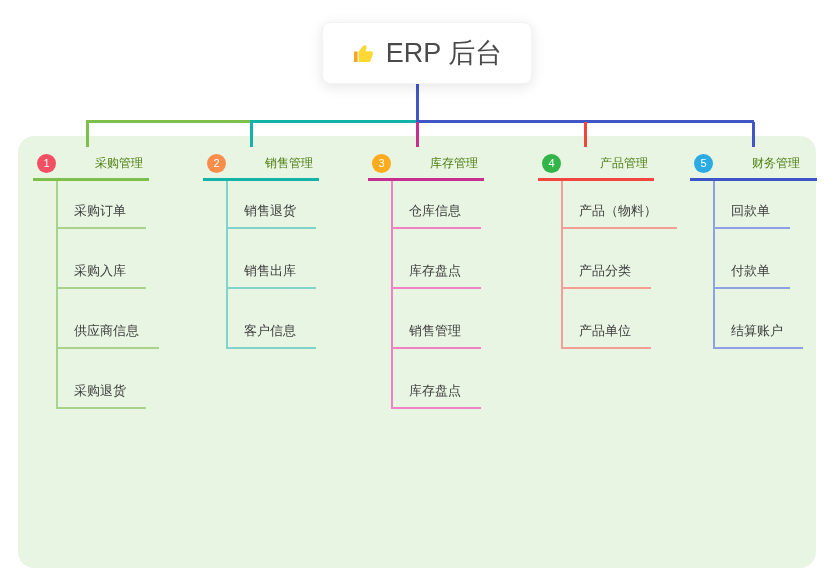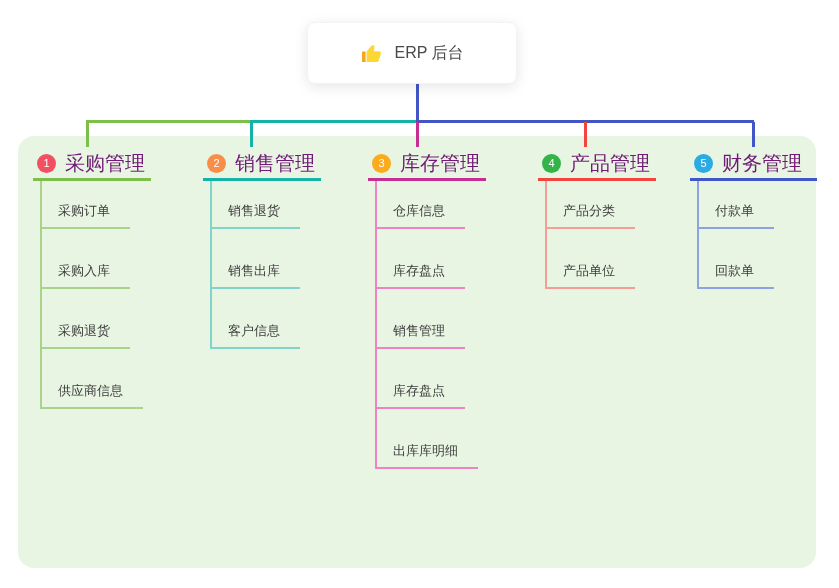--- a/index.html
+++ b/index.html
@@ -2,25 +2,25 @@
 <html><head>
 <meta charset="utf-8">
 <style>
   html,body{margin:0;padding:0;background:#fff;}
   .stage{
     position:relative;width:839px;height:588px;background:#ffffff;overflow:hidden;
     font-family:"Liberation Sans","DejaVu Sans",sans-serif;color:#3d3d3d;
   }
   
   .root-card{
-    position:absolute;left:307px;top:22px;width:208px;height:60px;
+    position:absolute;left:322px;top:22px;width:208px;height:60px;
     background:#ffffff;border-radius:8px;border:1px solid #f3f3f3;
     box-shadow:0 3px 14px rgba(0,0,0,.10);
     display:flex;align-items:center;justify-content:center;gap:10px;
-    font-size:16px;color:#4a4a4a;z-index:3;
+    font-size:27px;color:#4a4a4a;z-index:3;
   }
   .root-card .ic{width:24px;height:24px;display:block;}
   
   .ln{position:absolute;z-index:1;}
   .root-drop{left:416px;top:82px;width:3px;height:40px;}
   .bus{top:120px;height:3px;}
   .bus-g{left:86px;width:333px;}
   .bus-t{left:250px;width:169px;}
   .bus-b{left:416px;width:338px;}
   .drop{top:122px;width:3px;height:25px;}
@@ -35,22 +35,22 @@
   .br1{left:33px;} .br2{left:203px;} .br3{left:368px;} .br4{left:538px;} .br5{left:690px;}
   .hdr{
     display:flex;align-items:center;gap:9px;height:30px;
     border-bottom:3px solid var(--strong);padding:0 6px 0 4px;min-width:106px;width:fit-content;
   }
   .br5 .hdr{min-width:117px;}
   .badge{
     width:19px;height:19px;border-radius:50%;background:var(--badge);
     color:#fff;font-size:11px;line-height:19px;text-align:center;flex:0 0 auto;
   }
-  .ttl{font-size:20px;white-space:nowrap;color:#701a75;}
-  .kids{margin-left:7px;border-left:2px solid var(--light);width:fit-content;}
+  .ttl{font-size:12px;white-space:nowrap;color:#4d7c0f;margin-left:30px;}
+  .kids{margin-left:23px;border-left:2px solid var(--light);width:fit-content;}
   .row{height:60px;display:flex;align-items:flex-end;}
   .row:first-child{height:48px;}
   .lbl{
     display:block;border-bottom:2px solid var(--light);
     padding:0 20px 7px 16px;font-size:13px;white-space:nowrap;color:#3d3d3d;
   }
 </style>
 </head>
 <body>
 
@@ -82,24 +82,24 @@
       <span class="ttl">采购管理</span>
     </div>
     <div class="kids">
       <div class="row">
           <span class="lbl">采购订单</span>
         </div>
       <div class="row">
           <span class="lbl">采购入库</span>
         </div>
       <div class="row">
-          <span class="lbl">采购退货</span>
+          <span class="lbl">供应商信息</span>
         </div>
       <div class="row">
-          <span class="lbl">供应商信息</span>
+          <span class="lbl">采购退货</span>
         </div>
     </div>
   </div>
 
   <div class="branch br2" style="--strong: #14b2a7; --light: #82d3cc; --badge: #f98e4b;">
     <div class="hdr">
       <span class="badge">2</span>
       <span class="ttl">销售管理</span>
     </div>
     <div class="kids">
@@ -126,49 +126,52 @@
         </div>
       <div class="row">
           <span class="lbl">库存盘点</span>
         </div>
       <div class="row">
           <span class="lbl">销售管理</span>
         </div>
       <div class="row">
           <span class="lbl">库存盘点</span>
         </div>
-      <div class="row">
-          <span class="lbl">出库库明细</span>
-        </div>
     </div>
   </div>
 
   <div class="branch br4" style="--strong: #f2453d; --light: #f79d97; --badge: #33b449;">
     <div class="hdr">
       <span class="badge">4</span>
       <span class="ttl">产品管理</span>
     </div>
     <div class="kids">
+      <div class="row">
+          <span class="lbl">产品（物料）</span>
+        </div>
       <div class="row">
           <span class="lbl">产品分类</span>
         </div>
       <div class="row">
           <span class="lbl">产品单位</span>
         </div>
     </div>
   </div>
 
   <div class="branch br5" style="--strong: #3f56c8; --light: #8ea1e6; --badge: #2aabe4;">
     <div class="hdr">
       <span class="badge">5</span>
       <span class="ttl">财务管理</span>
     </div>
     <div class="kids">
       <div class="row">
+          <span class="lbl">回款单</span>
+        </div>
+      <div class="row">
           <span class="lbl">付款单</span>
         </div>
       <div class="row">
-          <span class="lbl">回款单</span>
+          <span class="lbl">结算账户</span>
         </div>
     </div>
   </div>
 
 </div>
 
 </body></html>

